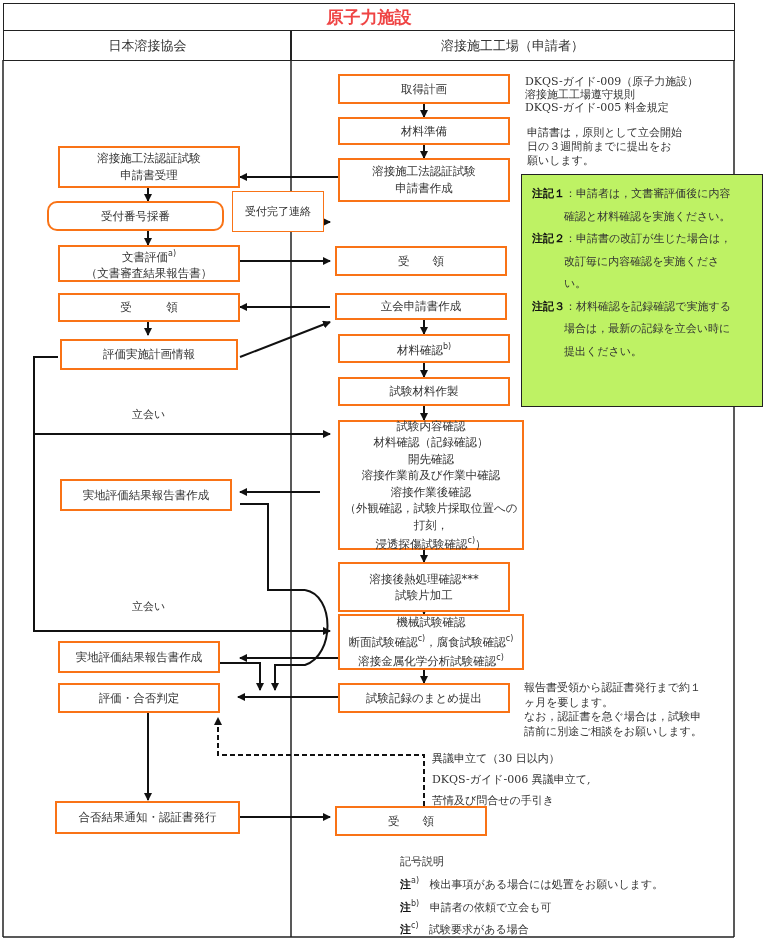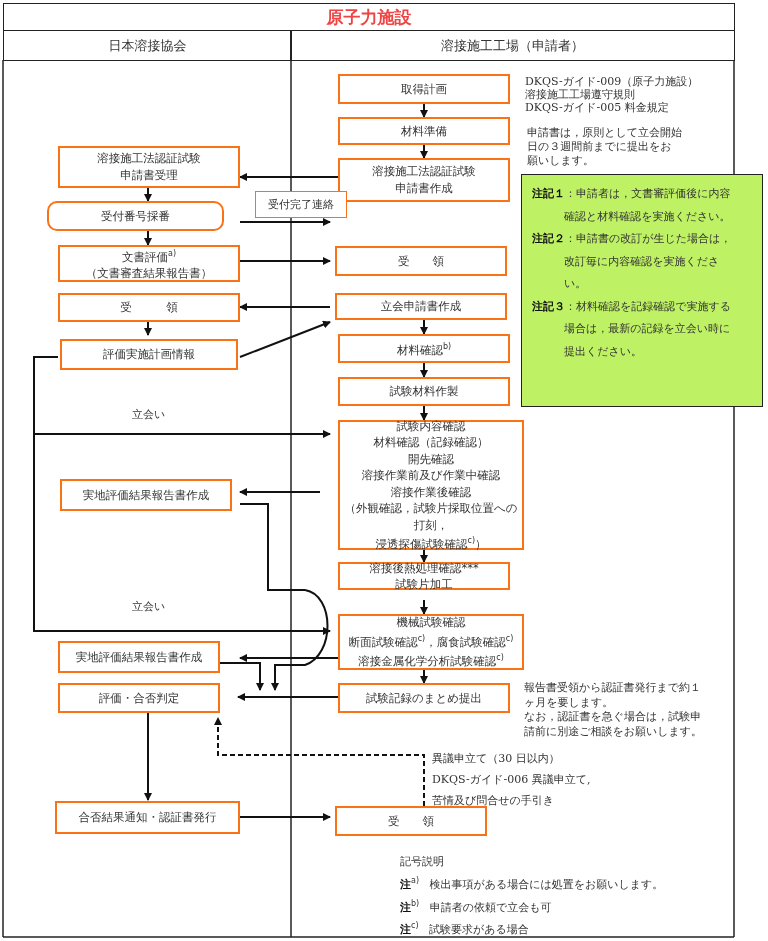--- a/index.html
+++ b/index.html
@@ -107,21 +107,21 @@
     </div>
   <div class="box" style="left:338px;top:420px;width:186px;height:130px;line-height:16.5px;">
     <span>試験内容確認</span>
     <span>材料確認（記録確認）</span>
     <span>開先確認</span>
     <span>溶接作業前及び作業中確認</span>
     <span>溶接作業後確認</span>
     <span>（外観確認，試験片採取位置への打刻，</span>
     <span><span>浸透探傷試験確認</span><sup>c)</sup>）</span>
     </div>
-  <div class="box" style="left:338px;top:562px;width:172px;height:28px;line-height:16px;">
+  <div class="box" style="left:338px;top:562px;width:172px;height:50px;line-height:16px;">
     <span>溶接後熱処理確認***</span>
     <span>試験片加工</span>
     </div>
   <div class="box" style="left:338px;top:614px;width:186px;height:56px;line-height:16.5px;">
     <span>機械試験確認</span>
     <span><span>断面試験確認</span><sup>c)</sup><span>，腐食試験確認</span><sup>c)</sup></span>
     <span><span>溶接金属化学分析試験確認</span><sup>c)</sup></span>
     </div>
   <div class="box" style="left:338px;top:683px;width:172px;height:30px;">
     <span>試験記録のまとめ提出</span>
@@ -153,21 +153,21 @@
   <div class="box" style="left:58px;top:641px;width:162px;height:32px;">
     <span>実地評価結果報告書作成</span>
     </div>
   <div class="box" style="left:58px;top:683px;width:162px;height:30px;">
     <span>評価・合否判定</span>
     </div>
   <div class="box" style="left:55px;top:801px;width:185px;height:33px;">
     <span>合否結果通知・認証書発行</span>
     </div>
 
-  <div class="box thin" style="left:255px;top:191px;width:92px;height:27px;font-size:11px;">
+  <div class="box thin" style="left:232px;top:191px;width:92px;height:41px;font-size:11px;">
     <span>受付完了連絡</span>
     </div>
 
   <div class="txt" style="left:132px;top:408px;">立会い</div>
   <div class="txt" style="left:132px;top:600px;">立会い</div>
 
   <div class="txt serif" style="left:525px;top:75px;line-height:13px;">
     <div>DKQS-ガイド-009（原子力施設）</div>
     <div>溶接施工工場遵守規則</div>
     <div>DKQS-ガイド-005 料金規定</div>

